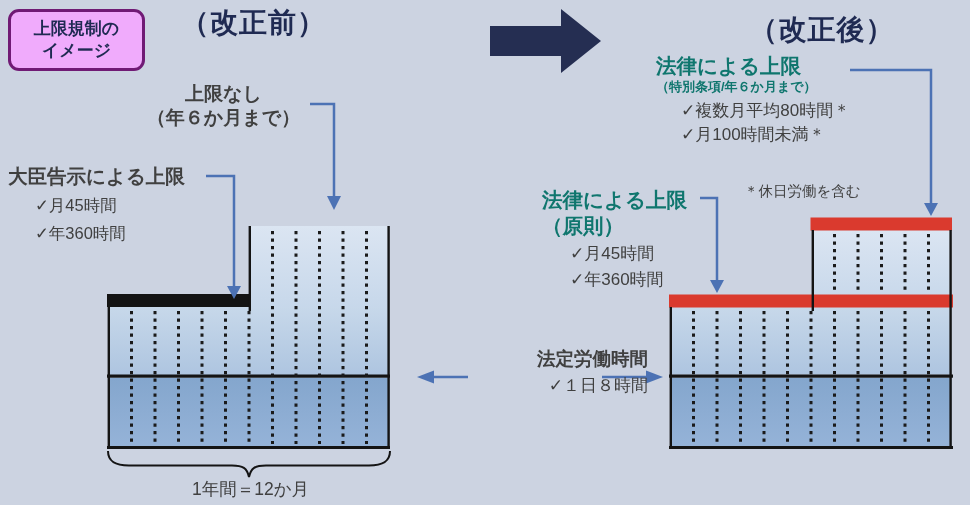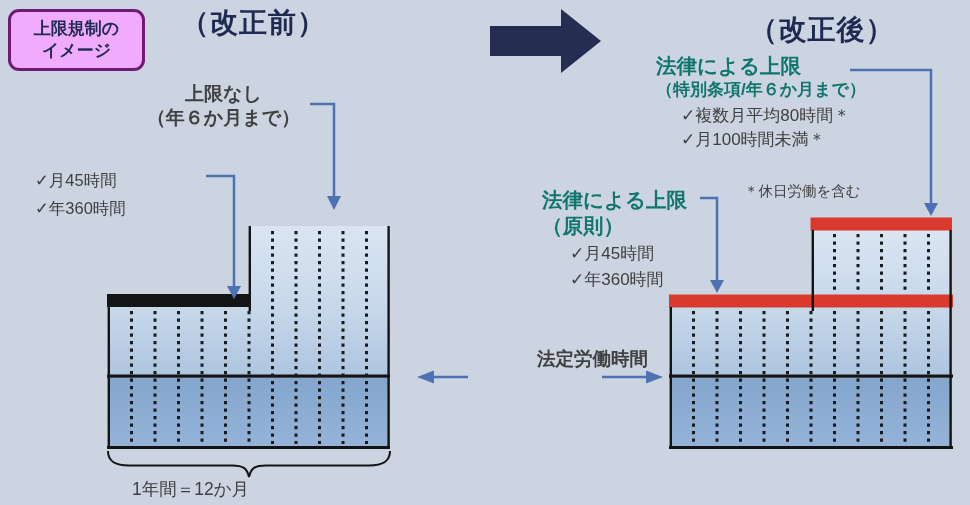--- a/index.html
+++ b/index.html
@@ -120,37 +120,39 @@
   <div class="txt title navy" style="left:138px;top:4px;width:155px;text-align:center;margin-left:38px;">（改正前）</div>
 
   <div class="txt title navy" style="left:742px;top:11px;width:160px;text-align:center;">（改正後）</div>
 
   <div class="txt lbl dark" style="left:136px;top:82px;width:175px;text-align:center;font-size:19px;">
     <div>上限なし</div>
     <div>（年６か月まで）</div>
   </div>
 
   <div class="txt" style="left:8px;top:164px;">
+    <div class="lbl dark" style="font-size:19.5px;">大臣告示による上限</div>
     <div class="check-list dark" style="margin-left:27px;font-size:16.5px;line-height:1.68;margin-top:3px;">
       <div>✓月45時間</div>
       <div>✓年360時間</div>
     </div>
   </div>
 
-  <div class="txt dark" style="left:132px;top:477px;width:205px;font-size:17.5px;">1年間＝12か月</div>
+  <div class="txt dark" style="left:148px;top:477px;width:205px;text-align:center;font-size:17.5px;">1年間＝12か月</div>
 
   <div class="txt" style="left:436px;top:347px;width:212px;text-align:right;">
     <div class="lbl dark" style="font-size:18.5px;">法定労働時間</div>
     <div class="check-list dark" style="font-size:17px;line-height:1.5;margin-top:2px;">
+      <div>✓１日８時間</div>
     </div>
   </div>
 
   <div class="txt" style="left:656px;top:53px;">
     <div class="lbl red" style="font-size:20.5px;">法律による上限</div>
-    <div class="lbl red" style="font-size:17px;">（特別条項/年６か月まで）</div>
+    <div class="lbl red" style="font-size:13px;">（特別条項/年６か月まで）</div>
     <div class="check-list dark" style="margin-left:25px;font-size:17px;line-height:1.42;margin-top:3px;">
       <div>✓複数月平均80時間＊</div>
       <div>✓月100時間未満＊</div>
     </div>
   </div>
 
   <div class="txt dark" style="left:744px;top:182px;font-size:14.5px;">＊休日労働を含む</div>
 
   <div class="txt" style="left:542px;top:187px;">
     <div class="lbl red" style="font-size:20.5px;">法律による上限</div>

